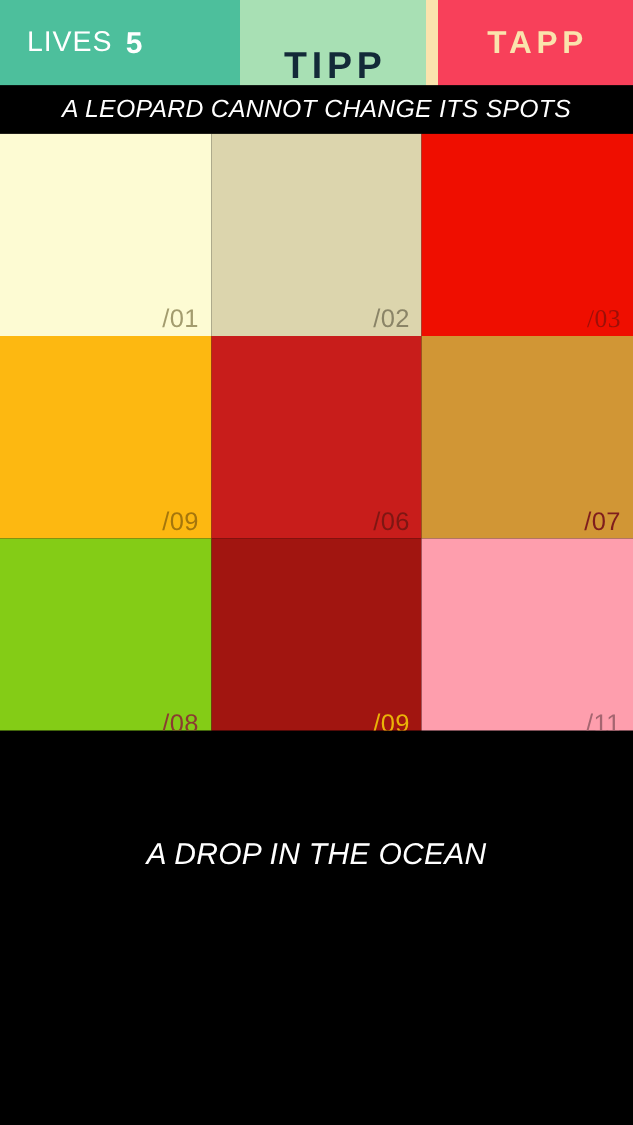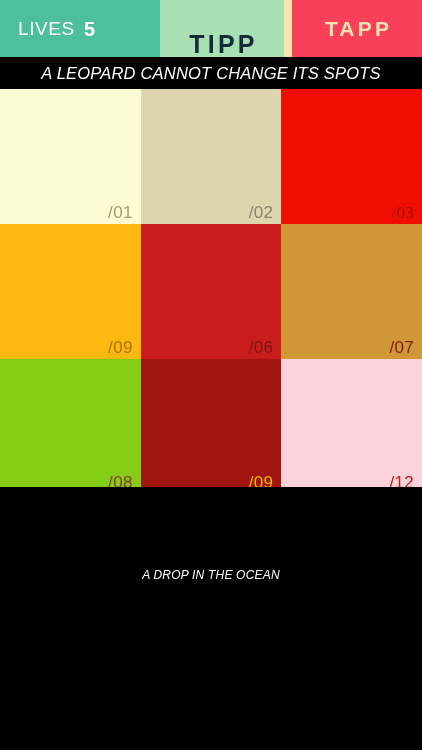--- a/index.html
+++ b/index.html
@@ -81,21 +81,21 @@
   .banner-top {
     flex:0 0 32px;
     height:32px;
     font-size:16.5px;
     letter-spacing:0.2px;
     font-weight:400;
   }
   .banner-bottom {
     flex:0 0 66px;
     height:66px;
-    font-size:12px;
+    font-size:20px;
     letter-spacing:0.2px;
     font-weight:400;
     align-items:flex-end;
     padding-bottom:14px;
     margin-top:43px;
   }
 
   
   .grid-wrap {
     flex:1 1 auto;
@@ -168,20 +168,23 @@
         </div>
         <div class="tile" style="background: rgb(209, 150, 53);">
           <span class="tile-label" style="color: #7f1d1d;">/07</span>
         </div>
         <div class="tile" style="background: #84cc16;">
           <span class="tile-label" style="color: rgb(138, 59, 49);">/08</span>
         </div>
         <div class="tile" style="background: rgb(161, 21, 16);">
           <span class="tile-label" style="color: #eab308; margin-top: 12px;">/09</span>
         </div>
+        <div class="tile" style="background: rgb(254, 158, 173);">
+          <span class="tile-label" style="color: rgb(165, 101, 112);">/11</span>
+        </div>
         <div class="tile" style="background: rgb(252, 211, 216);">
           <span class="tile-label" style="color: #b91c1c;">/12</span>
         </div>
         <div class="tile" style="background: rgb(212, 234, 232);">
           <span class="tile-label" style="color: rgb(138, 163, 162);"></span>
         </div>
         <div class="tile" style="background: rgb(173, 218, 233);">
           <span class="tile-label" style="color: rgb(110, 142, 155);"></span>
         </div>
         <div class="tile" style="background: rgb(118, 180, 189);">

